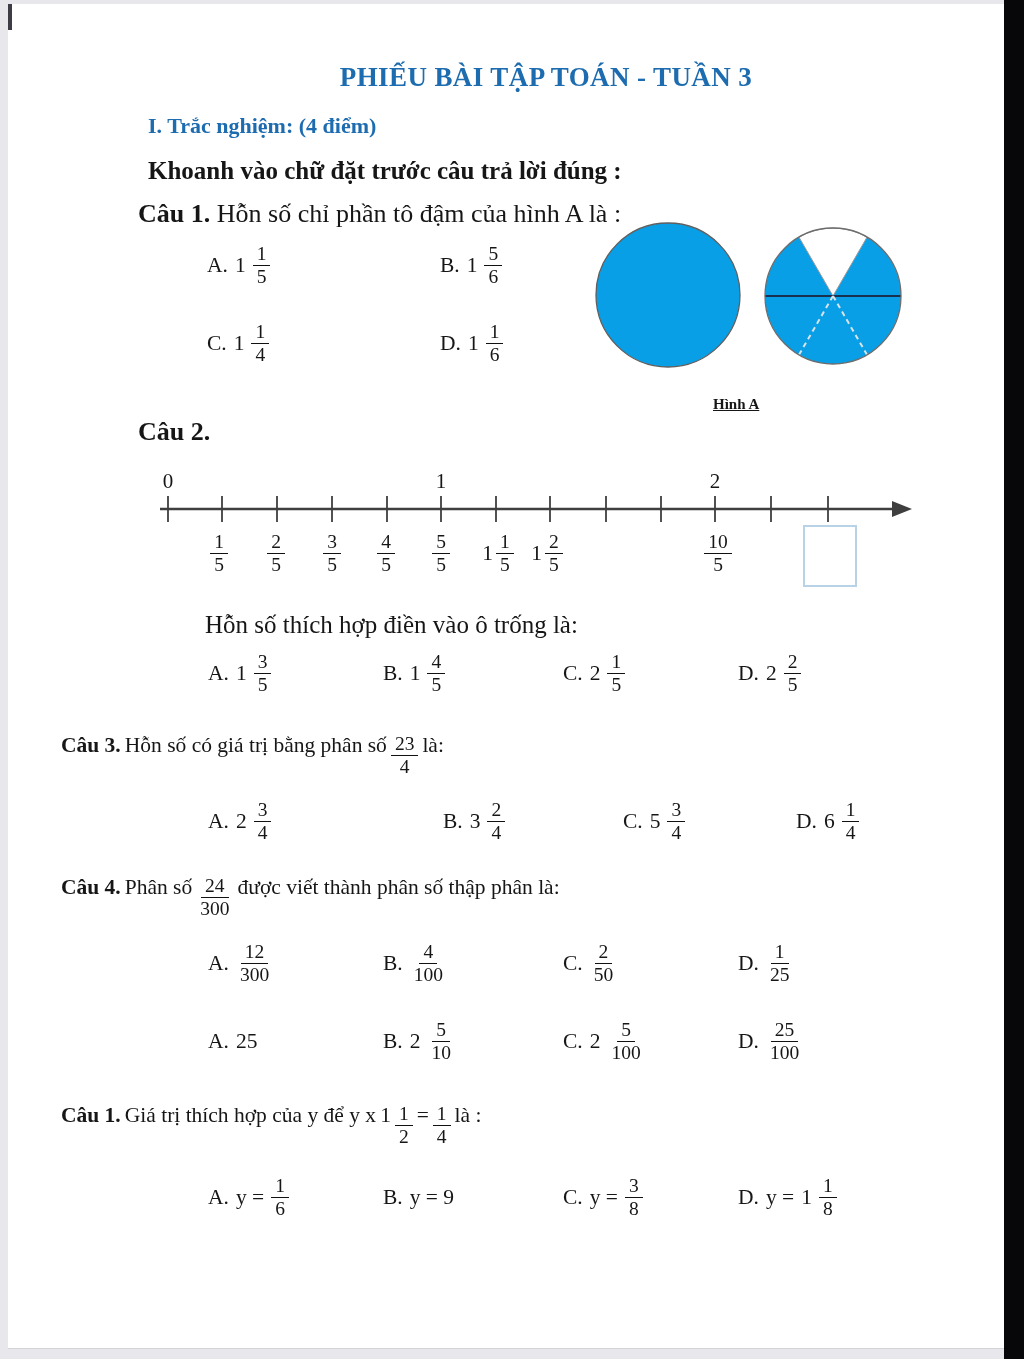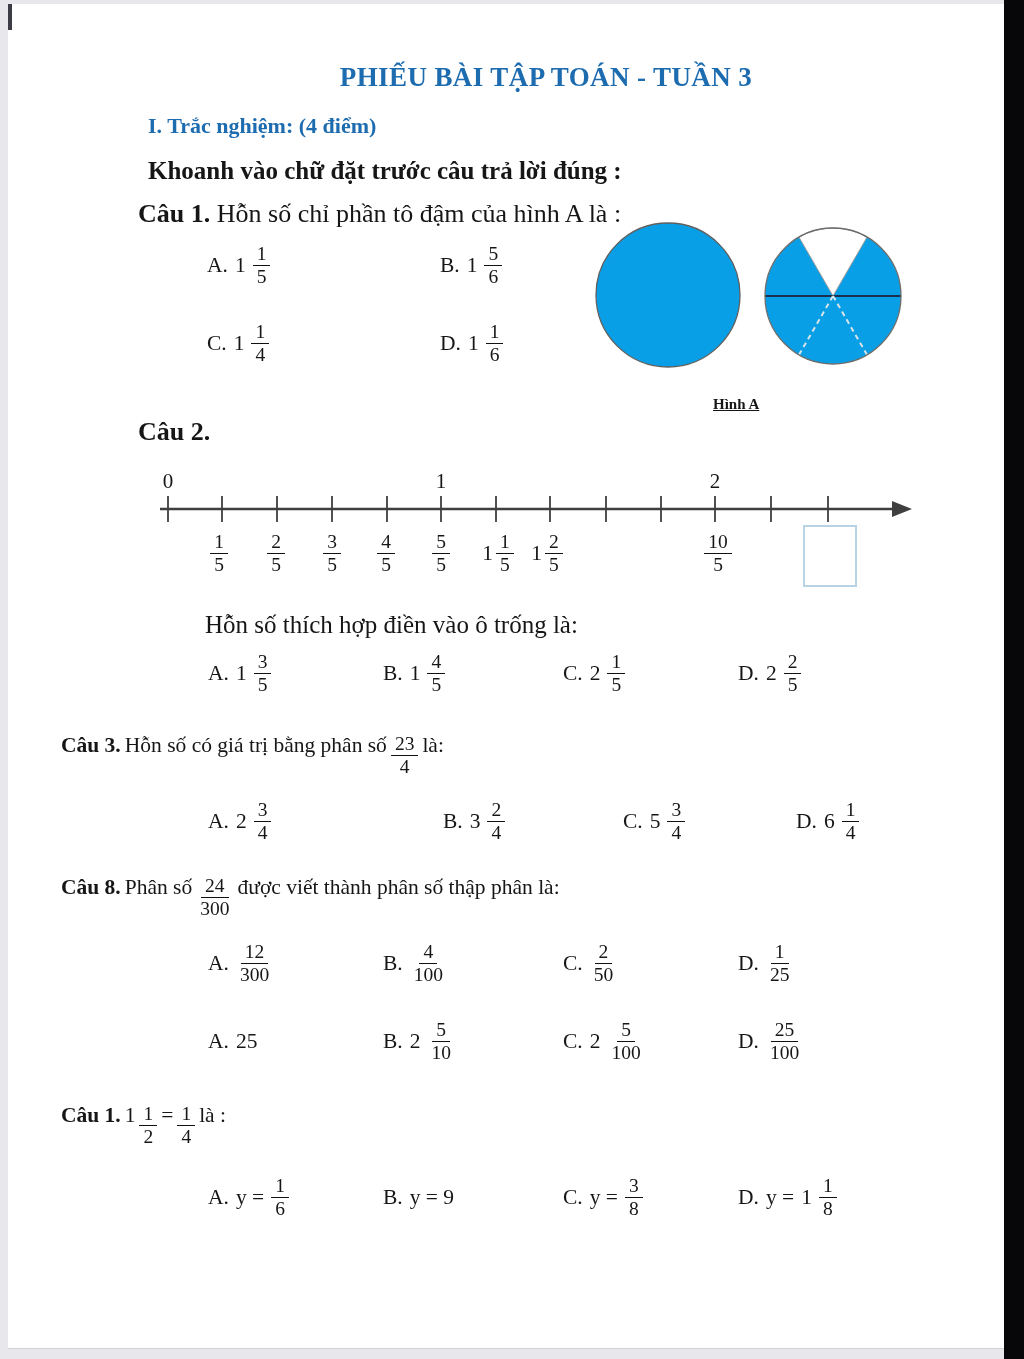--- a/index.html
+++ b/index.html
@@ -283,21 +283,21 @@
         <span>D.</span>
         <span class="whole">6</span>
         <span class="frac">
           <span class="num">1</span>
           <span class="den">4</span>
         </span>
       </span>
   </div>
 
   <div class="qflex" style="margin-top:16px">
-    <b class="qlabel">Câu 8.</b>
+    <b class="qlabel">Câu 4.</b>
     <span>Phân số</span>
     <span class="frac">
         <span class="num">24</span>
         <span class="den">300</span>
       </span>
     <span>được viết thành phân số thập phân là:</span>
   </div>
   <div class="optrow">
     <span class="opt" style="left:200px;top:2px">
         <span>A.</span>
@@ -354,20 +354,21 @@
         <span>D.</span>
         <span class="frac">
           <span class="num">25</span>
           <span class="den">100</span>
         </span>
       </span>
   </div>
 
   <div class="qflex" style="margin-top:24px">
     <b class="qlabel">Câu 1.</b>
+    <span>Giá trị thích hợp của y để y x</span>
     <span class="whole">1</span>
       <span class="frac">
         <span class="num">1</span>
         <span class="den">2</span>
       </span>
     <span>=</span>
     <span class="frac">
         <span class="num">1</span>
         <span class="den">4</span>
       </span>

